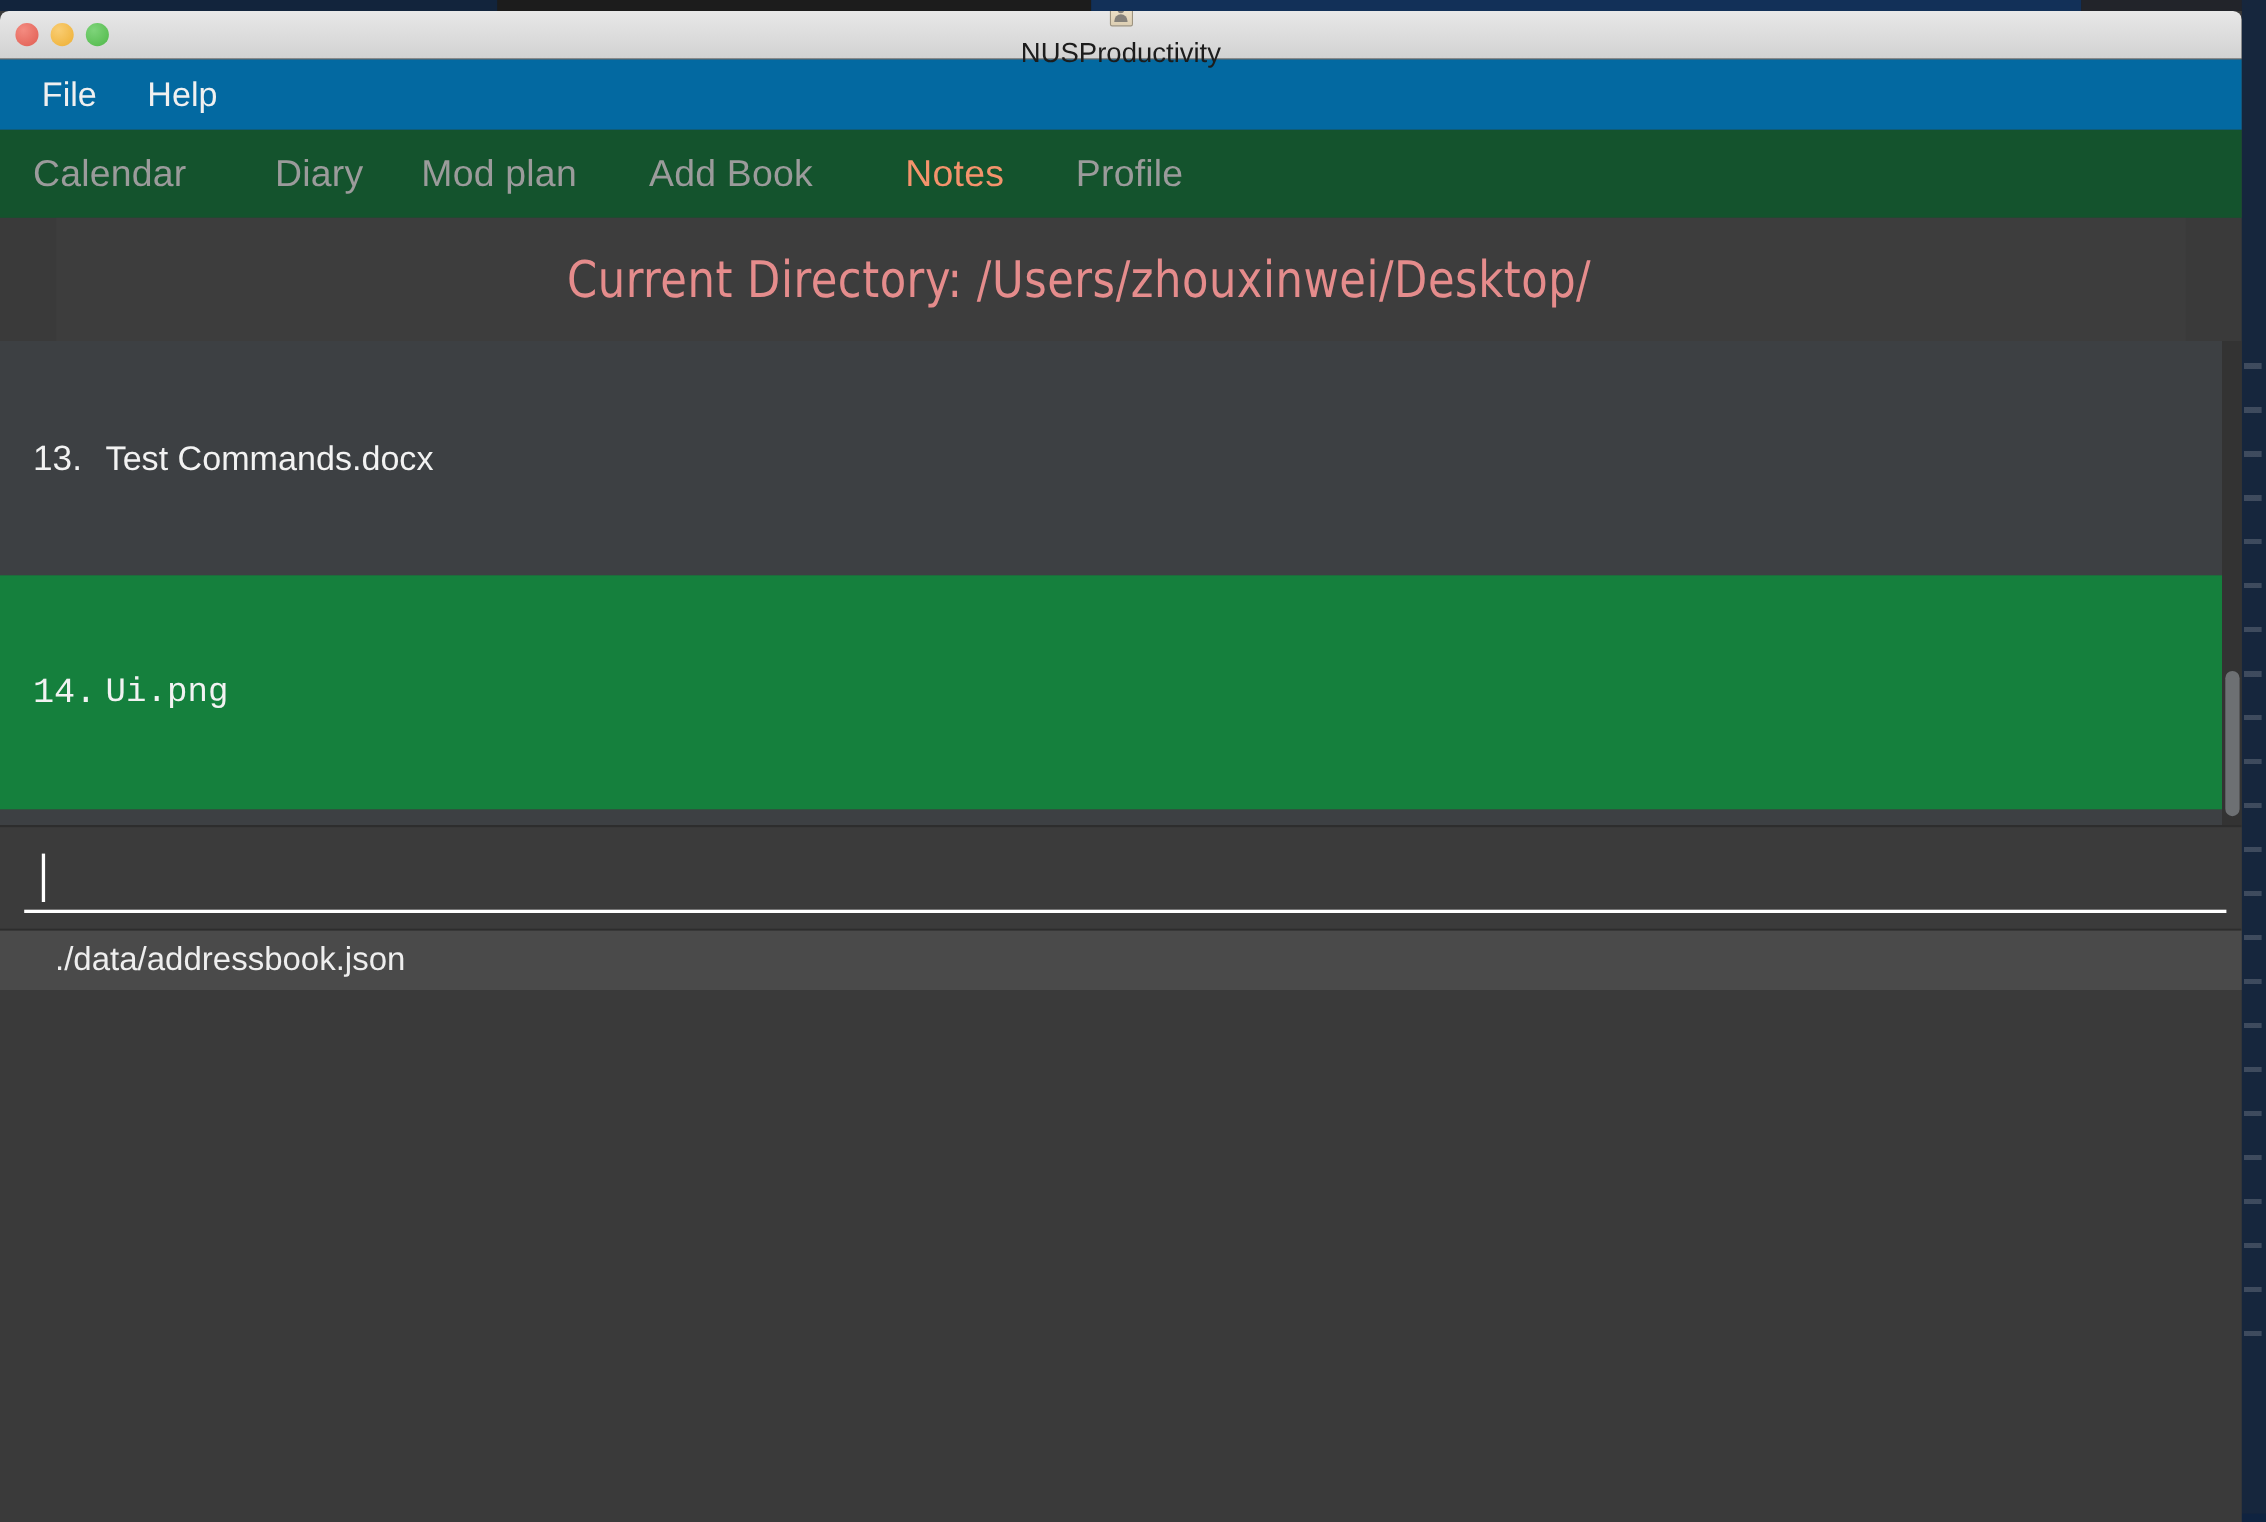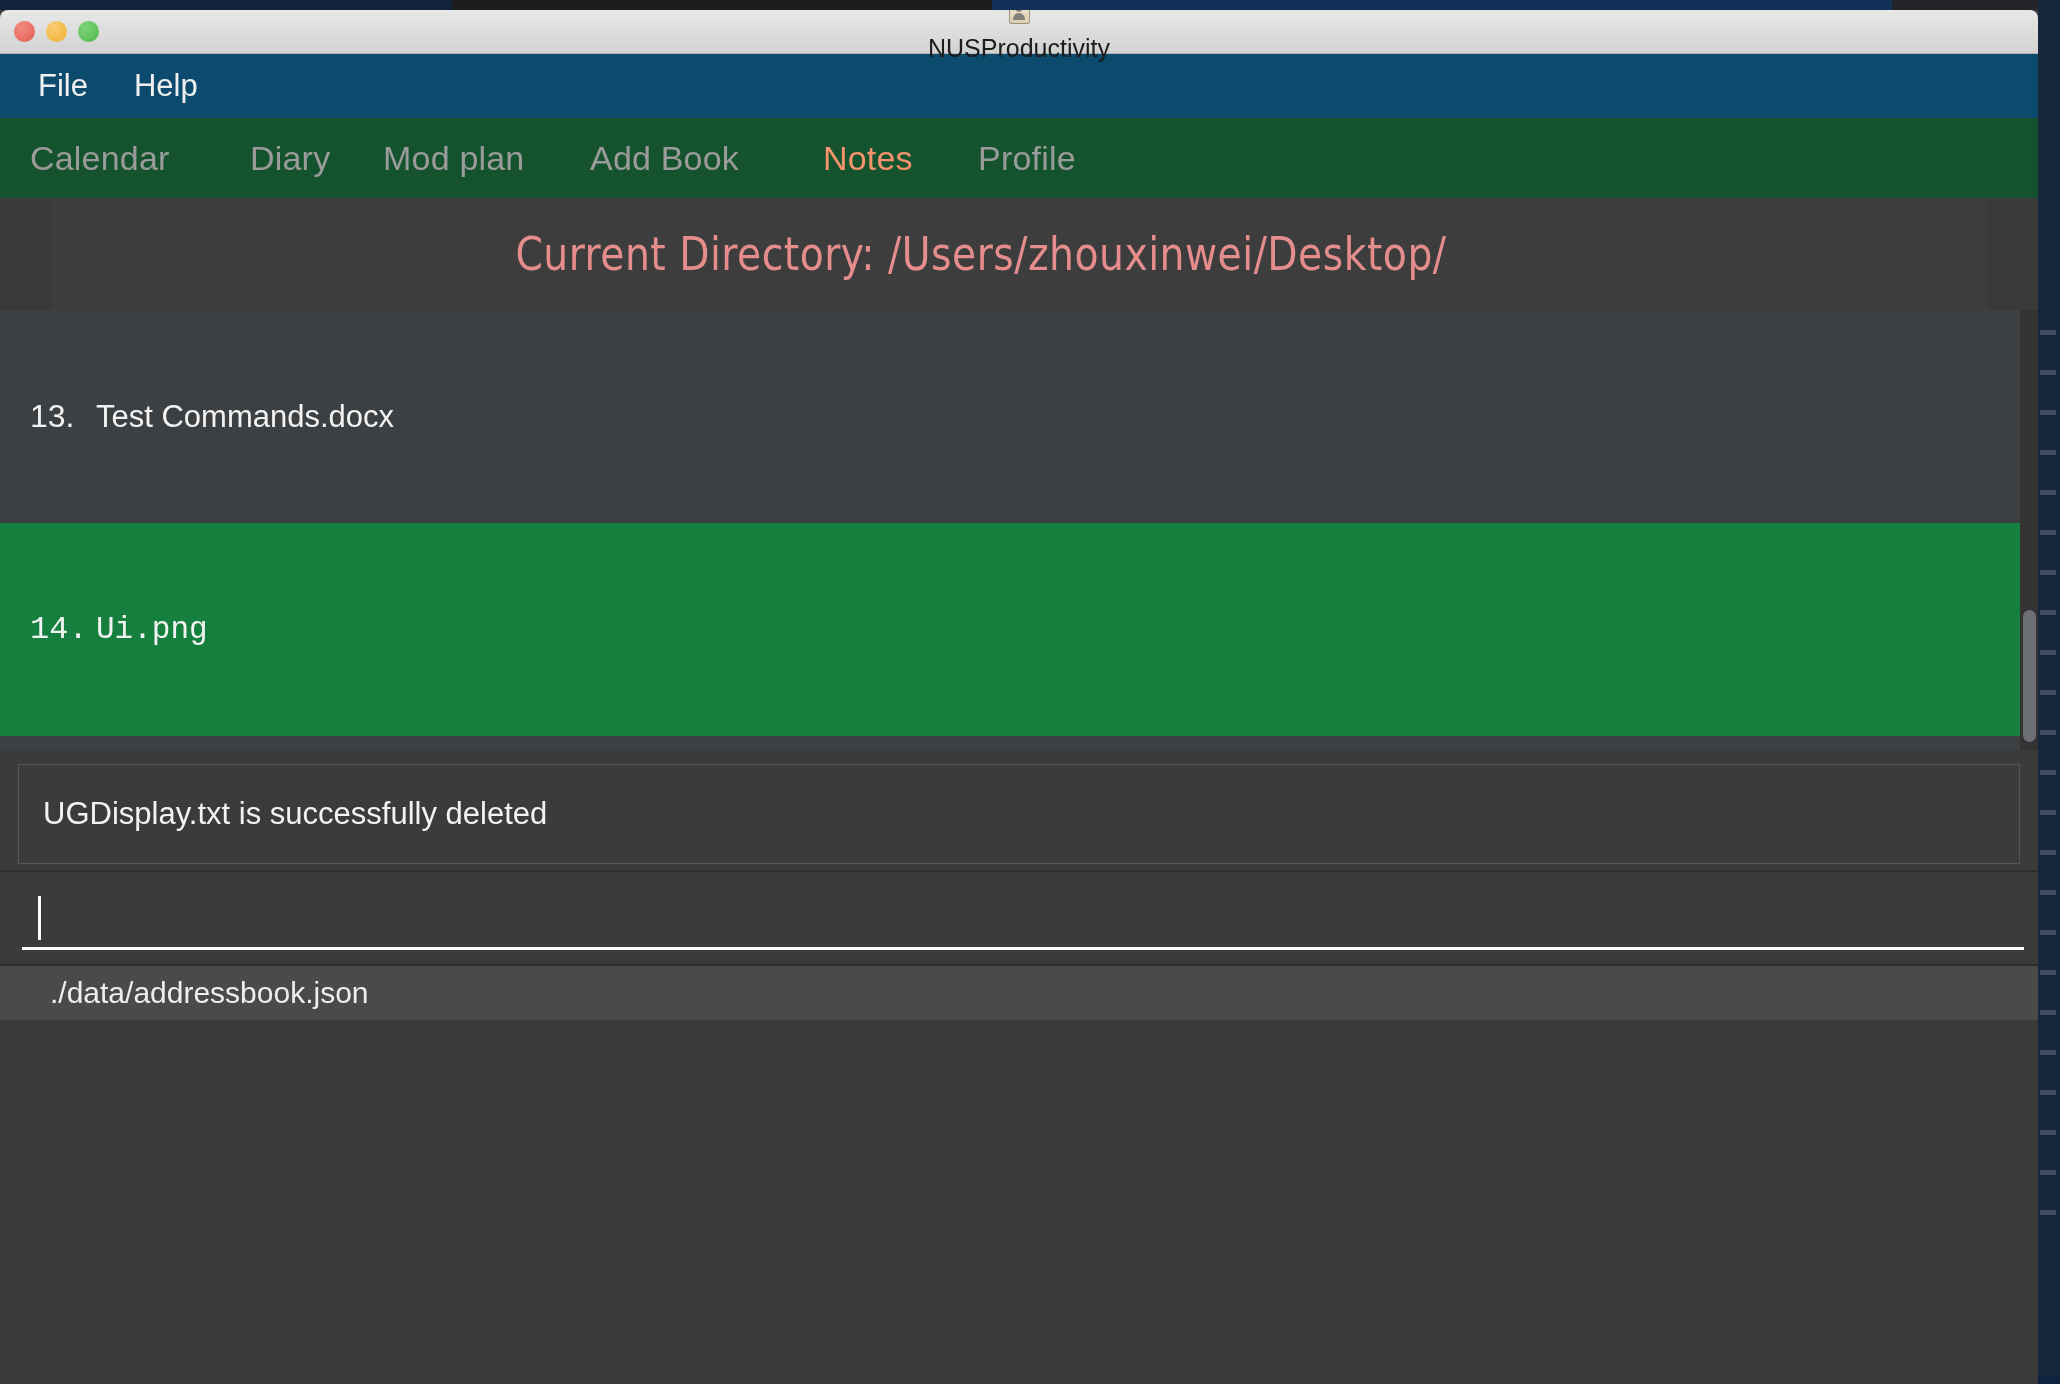--- a/index.html
+++ b/index.html
@@ -144,21 +144,21 @@
   }
   #window-title {
     font-size: 25px;
     color: #1c1c1c;
     font-family: "Liberation Sans", sans-serif;
   }
 
   
   #menu-bar {
     height: 64px;
-    background: #0c4a6e;
+    background: #0369a1;
     display: flex;
     align-items: center;
     padding-left: 28px;
     gap: 26px;
     box-sizing: border-box;
   }
   .menu-item {
     font-size: 31px;
     color: #f0f0f0;
     padding: 2px 10px;
@@ -374,25 +374,20 @@
         
         
       </div>
 
     </div>
     <div id="list-scrollbar">
       <div id="list-scrollbar-thumb"></div>
     </div>
   </div>
 
-  <div id="result-panel">
-    <div id="result-box">
-      <span id="result-text">UGDisplay.txt is successfully deleted</span>
-    </div>
-  </div>
 
   <div id="command-panel">
     <div id="command-input">
       <span id="command-caret"></span>
       <span id="command-value"></span>
     </div>
   </div>
 
   <div id="status-bar">
     <span id="status-text">./data/addressbook.json</span>

